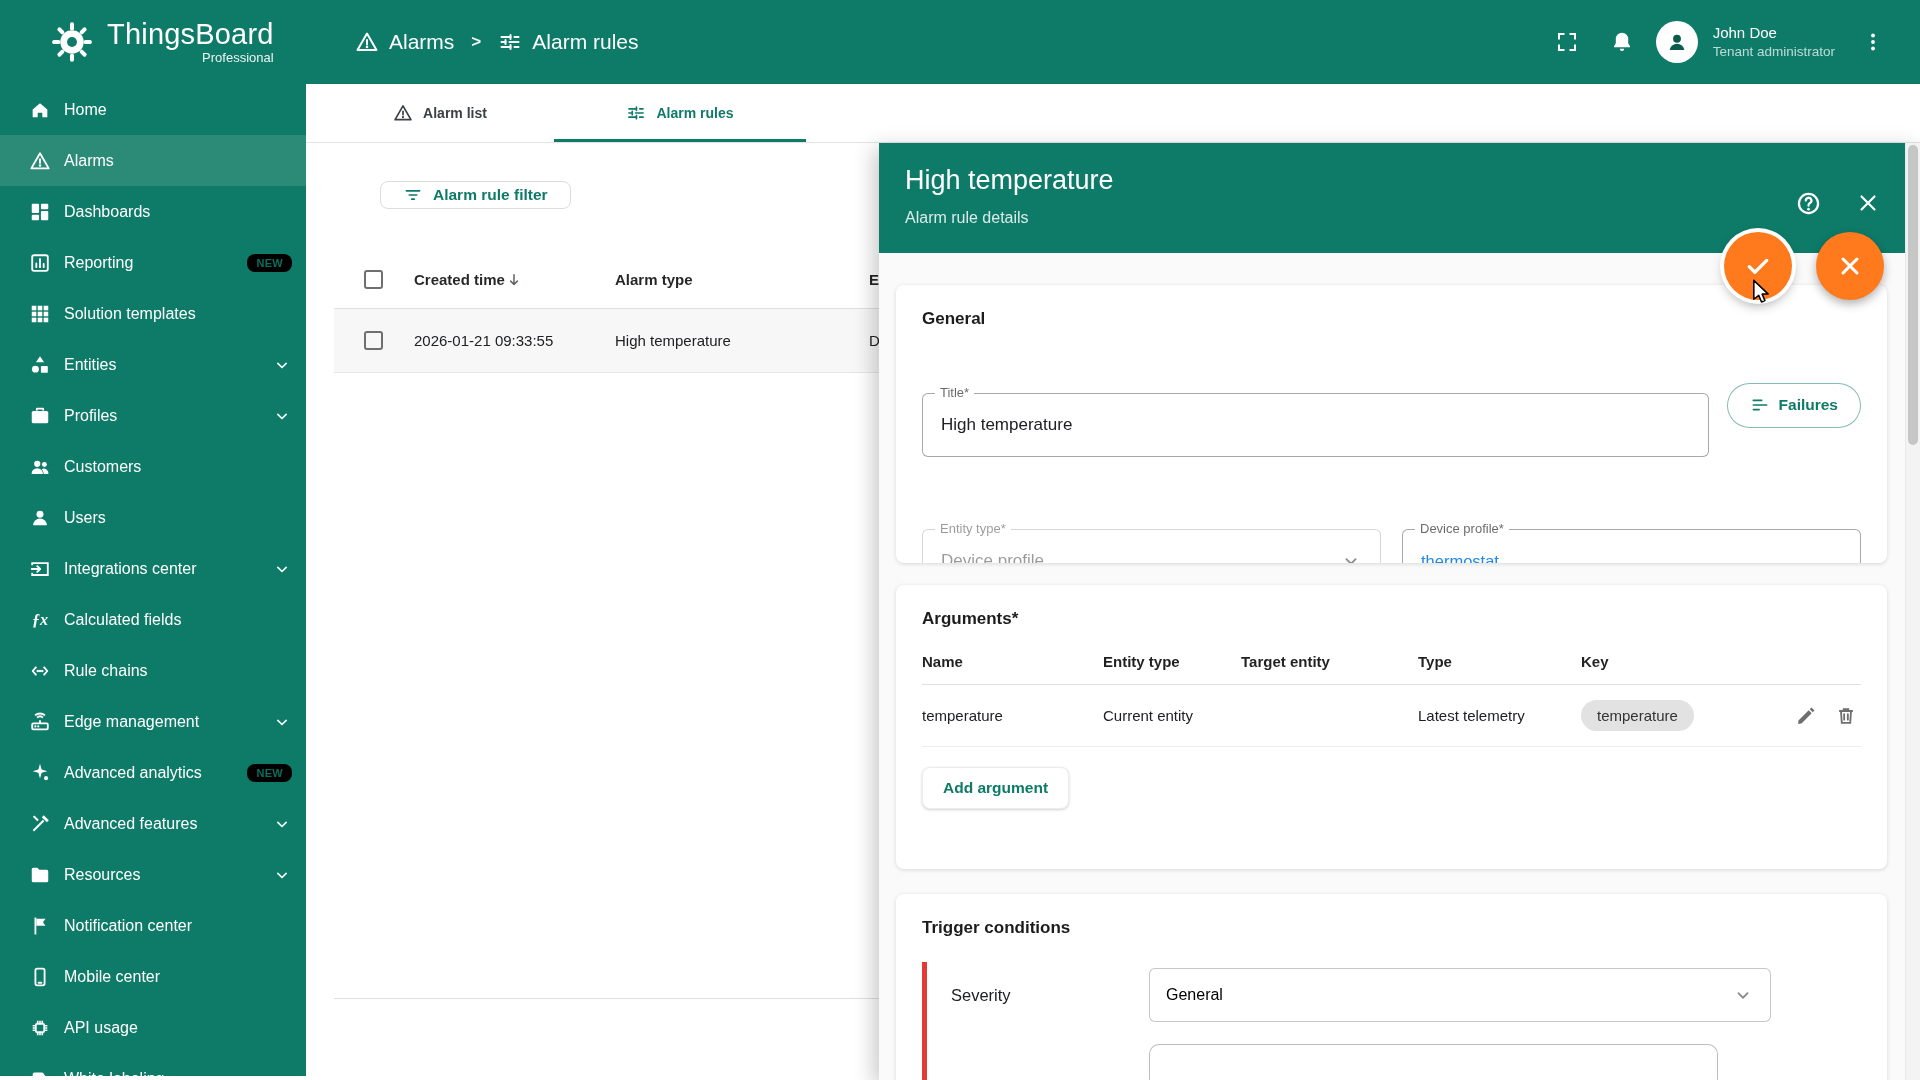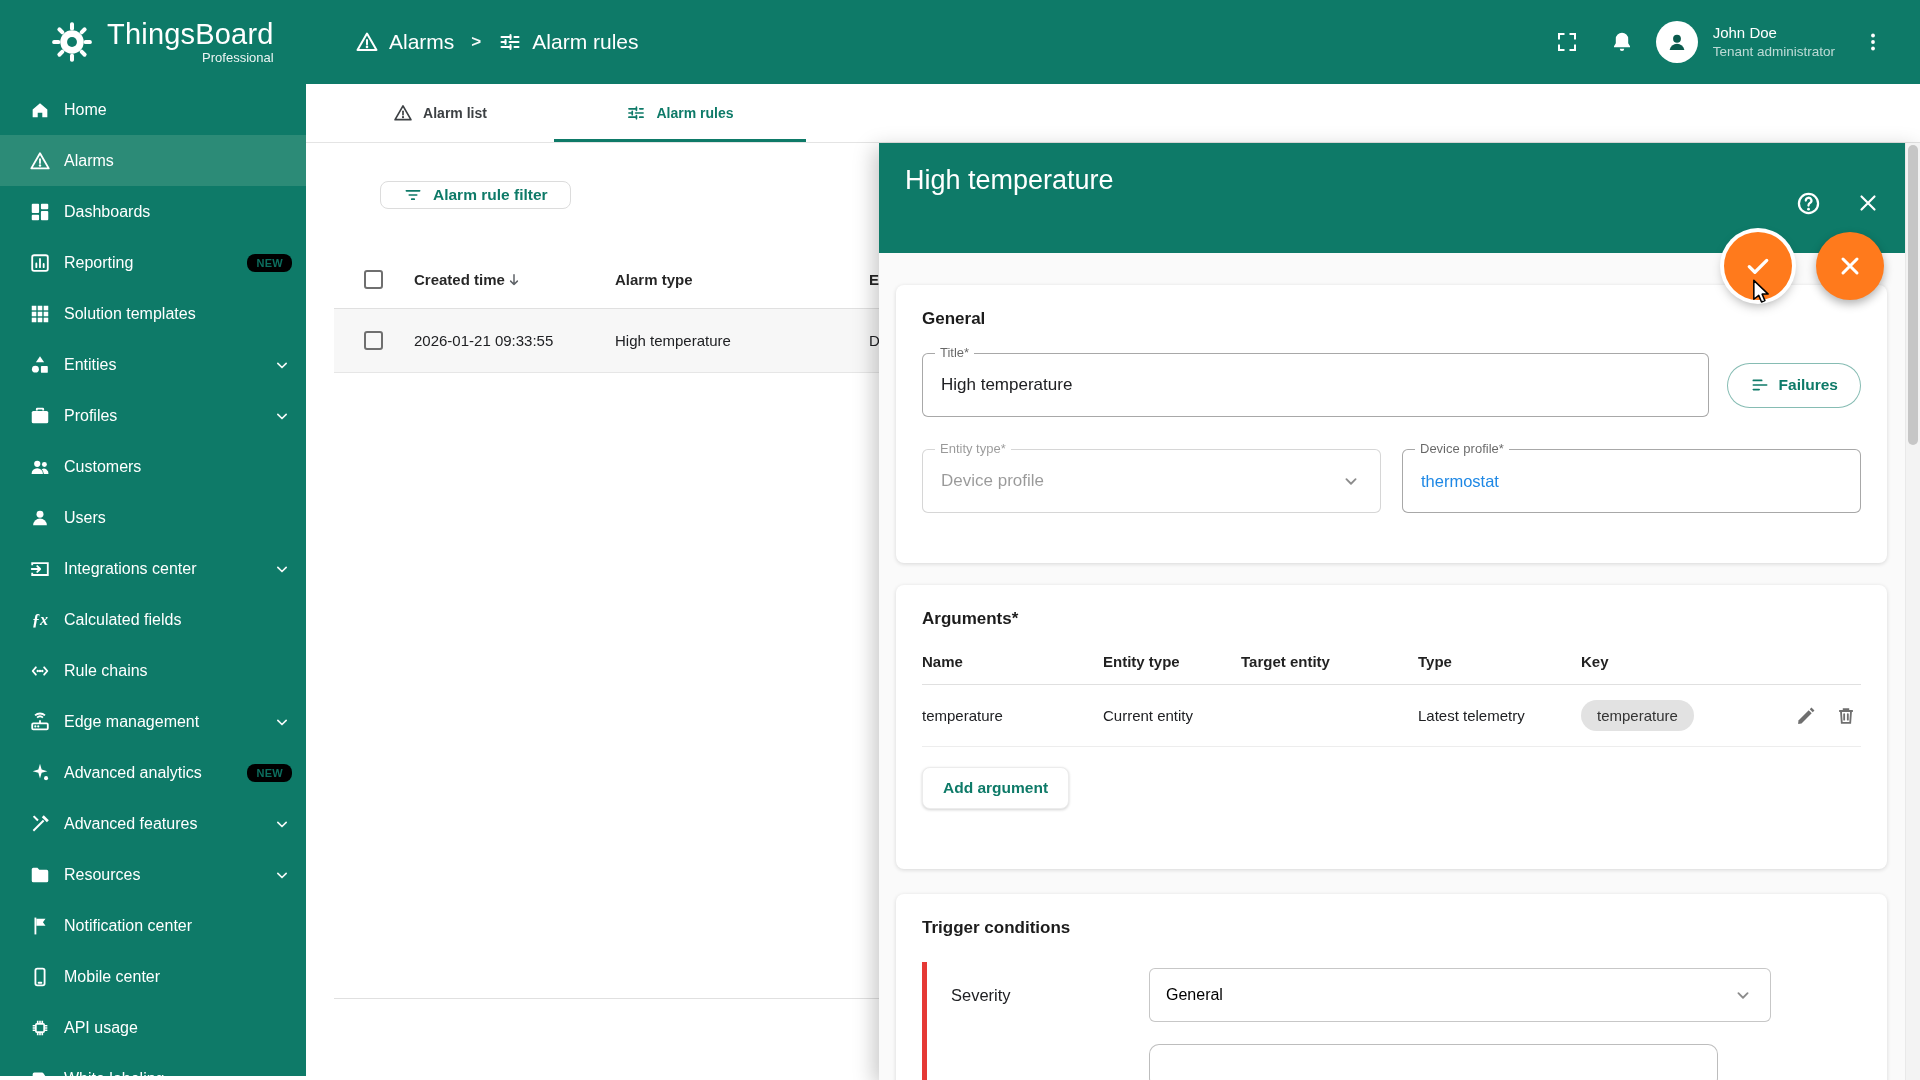--- a/index.html
+++ b/index.html
@@ -72,21 +72,21 @@
   .fab-check{left:845px;top:89px;box-shadow:0 0 0 4px #ffffff,0 5px 12px rgba(0,0,0,.35);}
   .fab-close{left:937px;top:89px;}
   .drawer-body{position:absolute;top:110px;left:0;right:15px;bottom:0;overflow:hidden;padding:32px 18px 0 17px;}
   .card{background:#fff;border-radius:8px;box-shadow:0 1px 4px rgba(0,0,0,.14);padding:24px 26px;overflow:hidden;}
   .card-heading{font-size:17px;font-weight:bold;color:#1c1c1c;}
   .card-general{height:278px;}
   .card-arguments{height:284px;margin-top:22px;}
   .card-trigger{margin-top:25px;height:240px;}
   .gen-row1{display:flex;align-items:center;gap:10px;margin-top:24px;}
   .tb-field{position:relative;border:1px solid rgba(0,0,0,.34);border-radius:6px;height:64px;display:flex;align-items:center;padding:0 18px;font-size:17px;color:#202124;background:#fff;cursor:text;}
-  .tb-field.grow{flex:1;}
+  .tb-field.grow{flex:1;margin-top:40px;}
   .flabel{position:absolute;top:-9px;left:12px;background:#fff;padding:0 5px;font-size:13px;color:rgba(0,0,0,.6);}
   .failures-btn{margin-left:8px;height:45px;padding:0 22px;border:1px solid rgba(14,122,104,.5);border-radius:23px;display:flex;align-items:center;gap:9px;color:var(--green);font-size:15.5px;font-weight:600;background:#fff;}
   .gen-row2{display:flex;gap:21px;margin-top:32px;}
   .tb-field.disabled{border-color:rgba(0,0,0,.16);color:rgba(0,0,0,.4);cursor:default;}
   .tb-field.disabled .flabel{color:rgba(0,0,0,.4);}
   .field-caret{margin-left:auto;color:rgba(0,0,0,.45);width:22px;height:22px;}
   .link-value{color:var(--blue);font-weight:500;font-size:16.5px;cursor:pointer;}
   .arg-grid{display:grid;grid-template-columns:181px 138px 177px 163px 1fr 101px;align-items:center;}
   .arg-head{margin-top:10px;height:46px;border-bottom:1px solid rgba(0,0,0,.12);font-weight:bold;font-size:15px;color:rgba(0,0,0,.87);}
   .arg-row{height:62px;border-bottom:1px solid rgba(0,0,0,.07);font-size:15px;color:#202124;}
@@ -473,20 +473,21 @@
     <span class="cell-type">High temperature</span>
     <span class="cell-extra">D</span>
   </div>
 
   <div class="table-footer"></div>
 </main>
 
 <section class="drawer">
   <div class="drawer-header">
     <div class="drawer-title">High temperature</div>
+    <div class="drawer-sub">Alarm rule details</div>
     <button class="dh-btn dh-help">
       <span>
         <svg viewBox="0 0 24 24" width="27" height="27" fill="none" stroke="currentColor" stroke-width="2">
             <circle cx="12" cy="12" r="8.5"></circle>
             <path d="M9.6 9.4a2.5 2.5 0 1 1 3.7 2.2c-.8.5-1.3 1-1.3 1.9v.3" stroke-linecap="round"></path>
             <path d="M12 17h.01" stroke-linecap="round" stroke-width="2.5"></path>
           </svg>
       </span>
     </button>
     <button class="dh-btn dh-close">

